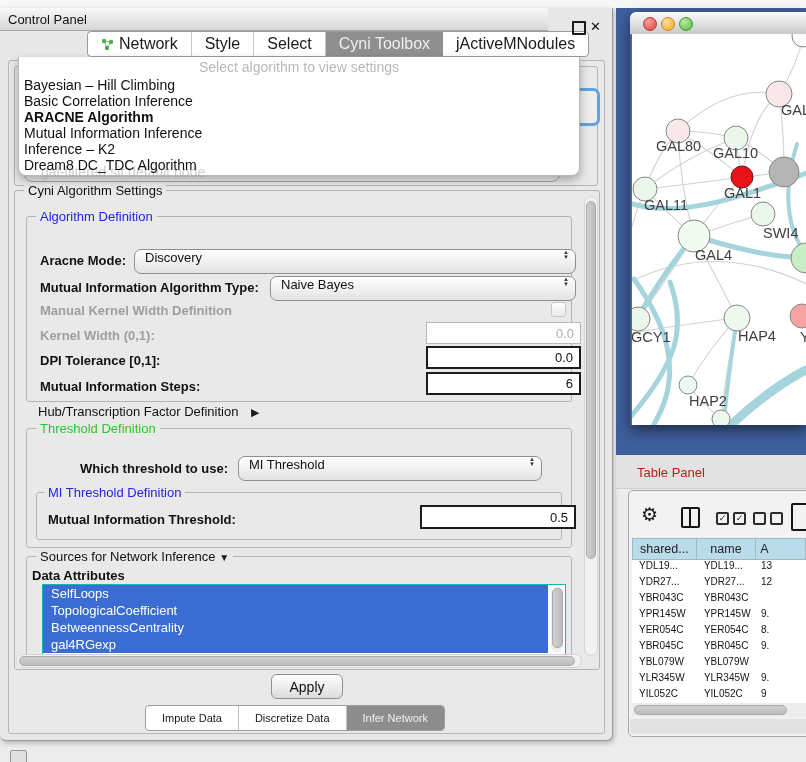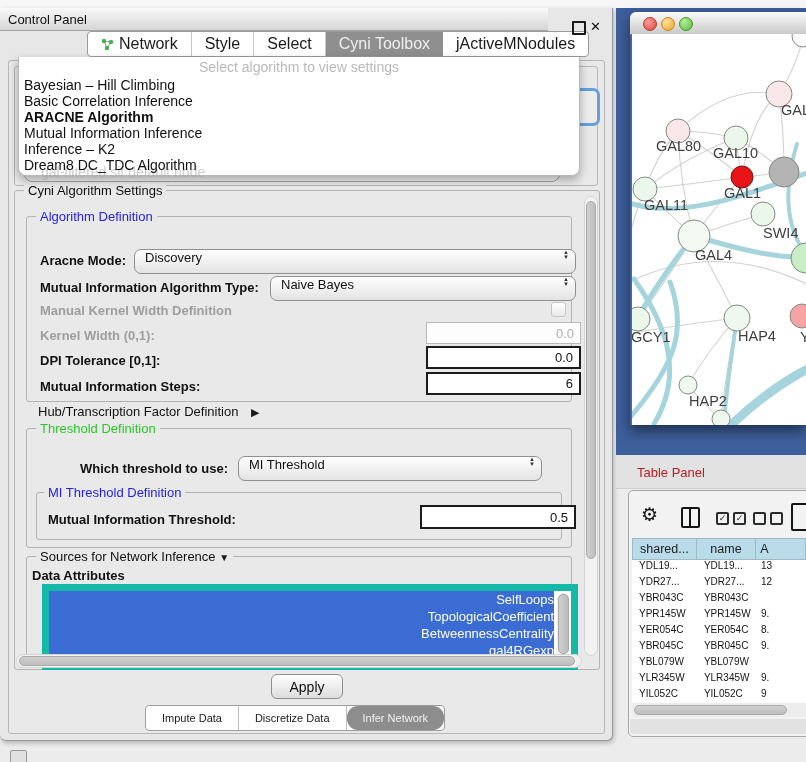--- a/index.html
+++ b/index.html
@@ -42,30 +42,30 @@
   .field{position:absolute;background:#fff;font-size:13px;color:#111;text-align:right;padding-right:6px;z-index:4;display:flex;align-items:center;justify-content:flex-end;padding-left:8px;}
   .field.en{border:2px solid #1c1c1c;}
   .field.dis-f{border:1px solid #b9b9b9;background:#fdfdfd;color:#b0b0b0;}
   .checkbox{position:absolute;width:13px;height:13px;border:1px solid #c6c6c6;border-radius:3px;background:linear-gradient(#fff,#eaeaea);z-index:4;}
   .tri{font-size:11px;color:#1a1a1a;}
   
   .sb-track{background:#f2f2f2;border:1px solid #d5d5d5;border-radius:7px;z-index:5;}
   .sb-thumb{position:absolute;background:linear-gradient(90deg,#d0d0d0,#bdbdbd);border:1px solid #a9a9a9;border-radius:5px;}
   .sb-thumb-h{position:absolute;background:linear-gradient(#d0d0d0,#bdbdbd);border:1px solid #a9a9a9;border-radius:5px;}
   
-  .attr-list{left:42px;top:584px;width:522px;height:72px;background:#fff;border:7px solid #14b8a6;overflow:hidden;z-index:3;text-align:right;}
+  .attr-list{left:42px;top:584px;width:522px;height:72px;background:#fff;border:1px solid #14b8a6;overflow:hidden;z-index:3;}
   .attr-item{height:17px;line-height:17px;padding-left:8px;width:497px;font-size:13px;color:#fff;}
   .attr-sb{position:absolute;right:2px;top:2px;width:12px;height:66px;background:#f0f0f0;border-radius:6px;}
   .attr-sb .sb-thumb{left:1px;top:1px;width:9px;height:58px;}
   
   .applybtn{left:271px;top:674px;width:70px;height:23px;background:linear-gradient(#ffffff,#dcdcdc);border:1px solid #8f8f8f;border-radius:6px;font-size:14px;color:#111;display:flex;align-items:center;justify-content:center;z-index:6;}
   .btabstrip{left:145px;top:705px;height:24px;display:flex;background:#fff;border:1px solid #9d9d9d;border-radius:4px;overflow:hidden;z-index:6;}
   .btab{display:flex;align-items:center;justify-content:center;font-size:11px;color:#1a1a1a;border-right:1px solid #c0c0c0;padding:8px 16px;white-space:nowrap;}
   .btab:last-child{border-right:none;}
-  .btab.selected{background:#8d8d8d;color:#f0f0f0;border-radius:11px;}
+  .btab.selected{background:#8d8d8d;color:#f0f0f0;}
   .mini-icon{left:10px;top:750px;width:15px;height:12px;border:1px solid #999;background:#e0e0e0;border-radius:2px;}
   
   .desktop{left:616px;top:8px;width:190px;height:447px;background:#3e5f9c;}
   .netwin{left:630px;top:12px;width:176px;height:413px;border-radius:6px 0 0 0;box-shadow:0 6px 14px rgba(0,0,0,.5);}
   .net-titlebar{left:630px;top:12px;width:176px;height:22px;background:linear-gradient(#fbfbfb,#c9c9c9);border-bottom:1px solid #8f8f8f;border-radius:6px 0 0 0;}
   .tl{position:absolute;top:5px;width:12px;height:12px;border-radius:50%;}
   .tl.red{left:13px;background:radial-gradient(circle at 35% 30%,#ff9d96,#d8453c);border:1px solid #b03a32;}
   .tl.yellow{left:31px;background:radial-gradient(circle at 35% 30%,#ffe09a,#efaузд327);border:1px solid #c8891f;}
   .tl.green{left:49px;background:radial-gradient(circle at 35% 30%,#b8eb9e,#58bb3e);border:1px solid #3f9a2c;}
   .net-canvas{left:631px;top:34px;width:175px;height:391px;background:#fff;border-left:1px solid #666;}

